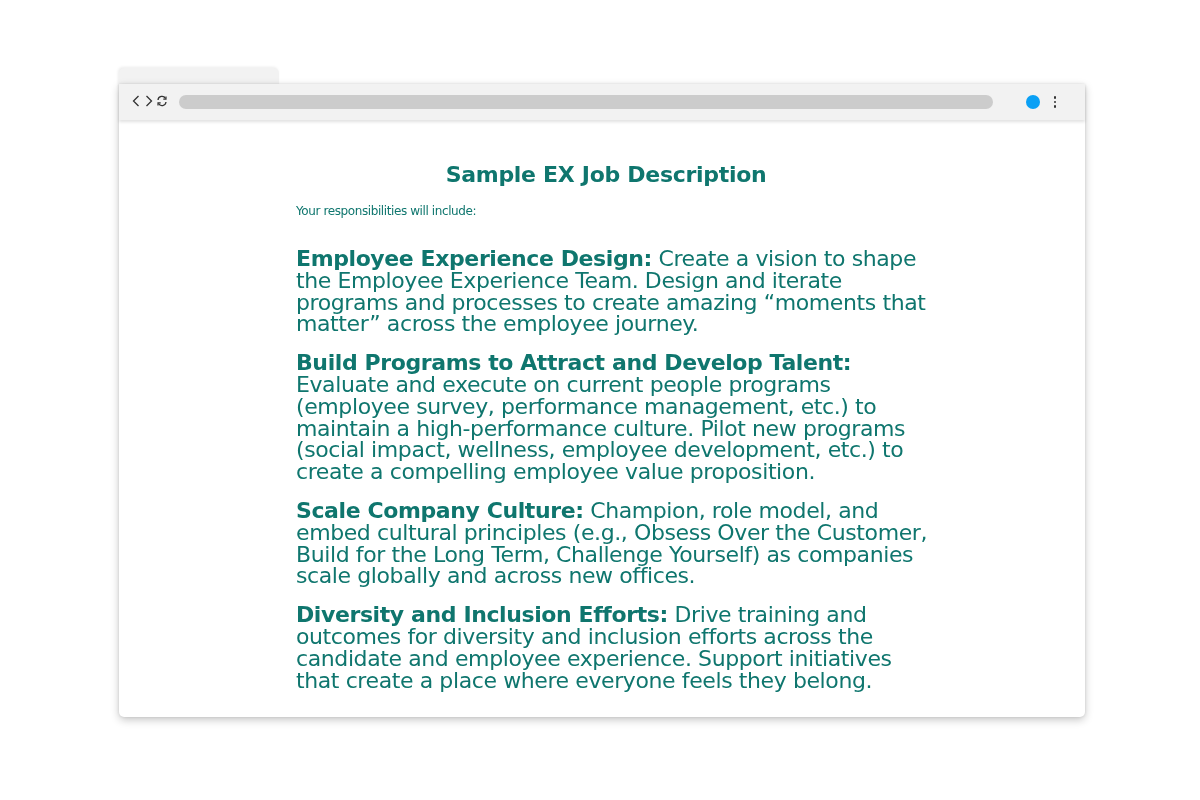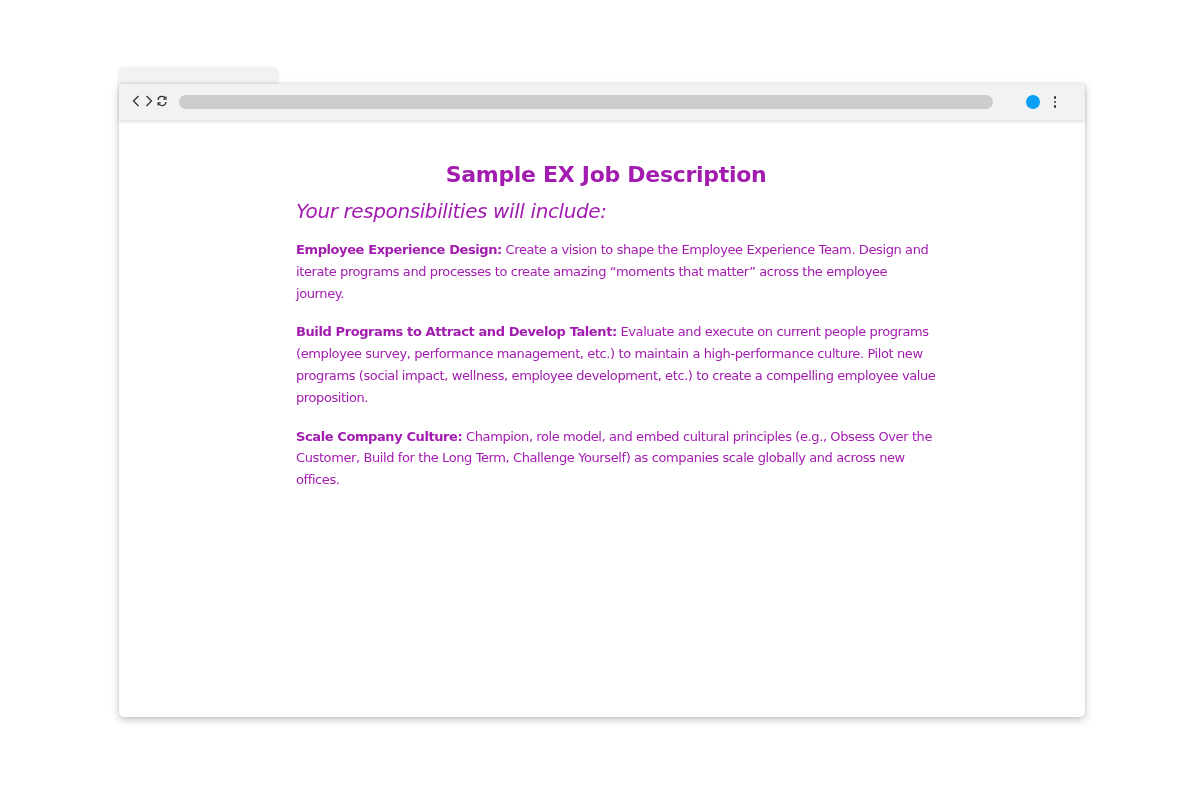--- a/index.html
+++ b/index.html
@@ -66,42 +66,41 @@
 
     .content {
       position: absolute;
       left: 0; top: 36px;
       width: 966px; height: 597px;
     }
     .doc {
       position: absolute;
       left: 177px; top: 40px;
       width: 640px;
-      color: #a21caf;
+      color: #0f766e;
       font-family: "DejaVu Sans", sans-serif;
     }
     .doc-title {
       text-align: center;
       font-size: 22px;
       font-weight: bold;
       letter-spacing: -0.3px;
       margin-left: -10px;
       width: 640px;
       line-height: 30px;
       margin-bottom: 10px;
     }
     .intro {
-      font-style: italic;
-      font-size: 20px;
+      font-size: 12px;
       line-height: 22px;
       letter-spacing: -0.4px;
-      margin-bottom: 17px;
+      margin-bottom: 26px;
     }
     .section {
-      font-size: 13px;
+      font-size: 22px;
       line-height: 21.8px;
       letter-spacing: -0.4px;
       margin-bottom: 17px;
     }
     .section b { font-weight: bold; }
   </style>
 </head>
 <body>
 
 <div class="tab"></div>
@@ -140,15 +139,16 @@
       <h1 class="doc-title">Sample EX Job Description</h1>
       <p class="intro">Your responsibilities will include:</p>
 
       <p class="section"><b>Employee Experience Design:</b><span> Create a vision to shape the Employee Experience Team. Design and iterate programs and processes to create amazing “moments that matter” across the employee journey.</span></p>
 
 
       <p class="section"><b>Build Programs to Attract and Develop Talent:</b><span> Evaluate and execute on current people programs (employee survey, performance management, etc.) to maintain a high-performance culture. Pilot new programs (social impact, wellness, employee development, etc.) to create a compelling employee value proposition.</span></p>
 
       <p class="section"><b>Scale Company Culture:</b><span> Champion, role model, and embed cultural principles (e.g., Obsess Over the Customer, Build for the Long Term, Challenge Yourself) as companies scale globally and across new offices.</span></p>
 
+      <p class="section"><b>Diversity and Inclusion Efforts:</b><span> Drive training and outcomes for diversity and inclusion efforts across the candidate and employee experience. Support initiatives that create a place where everyone feels they belong.</span></p>
     </div>
   </div>
 </div>
 
 </body></html>

